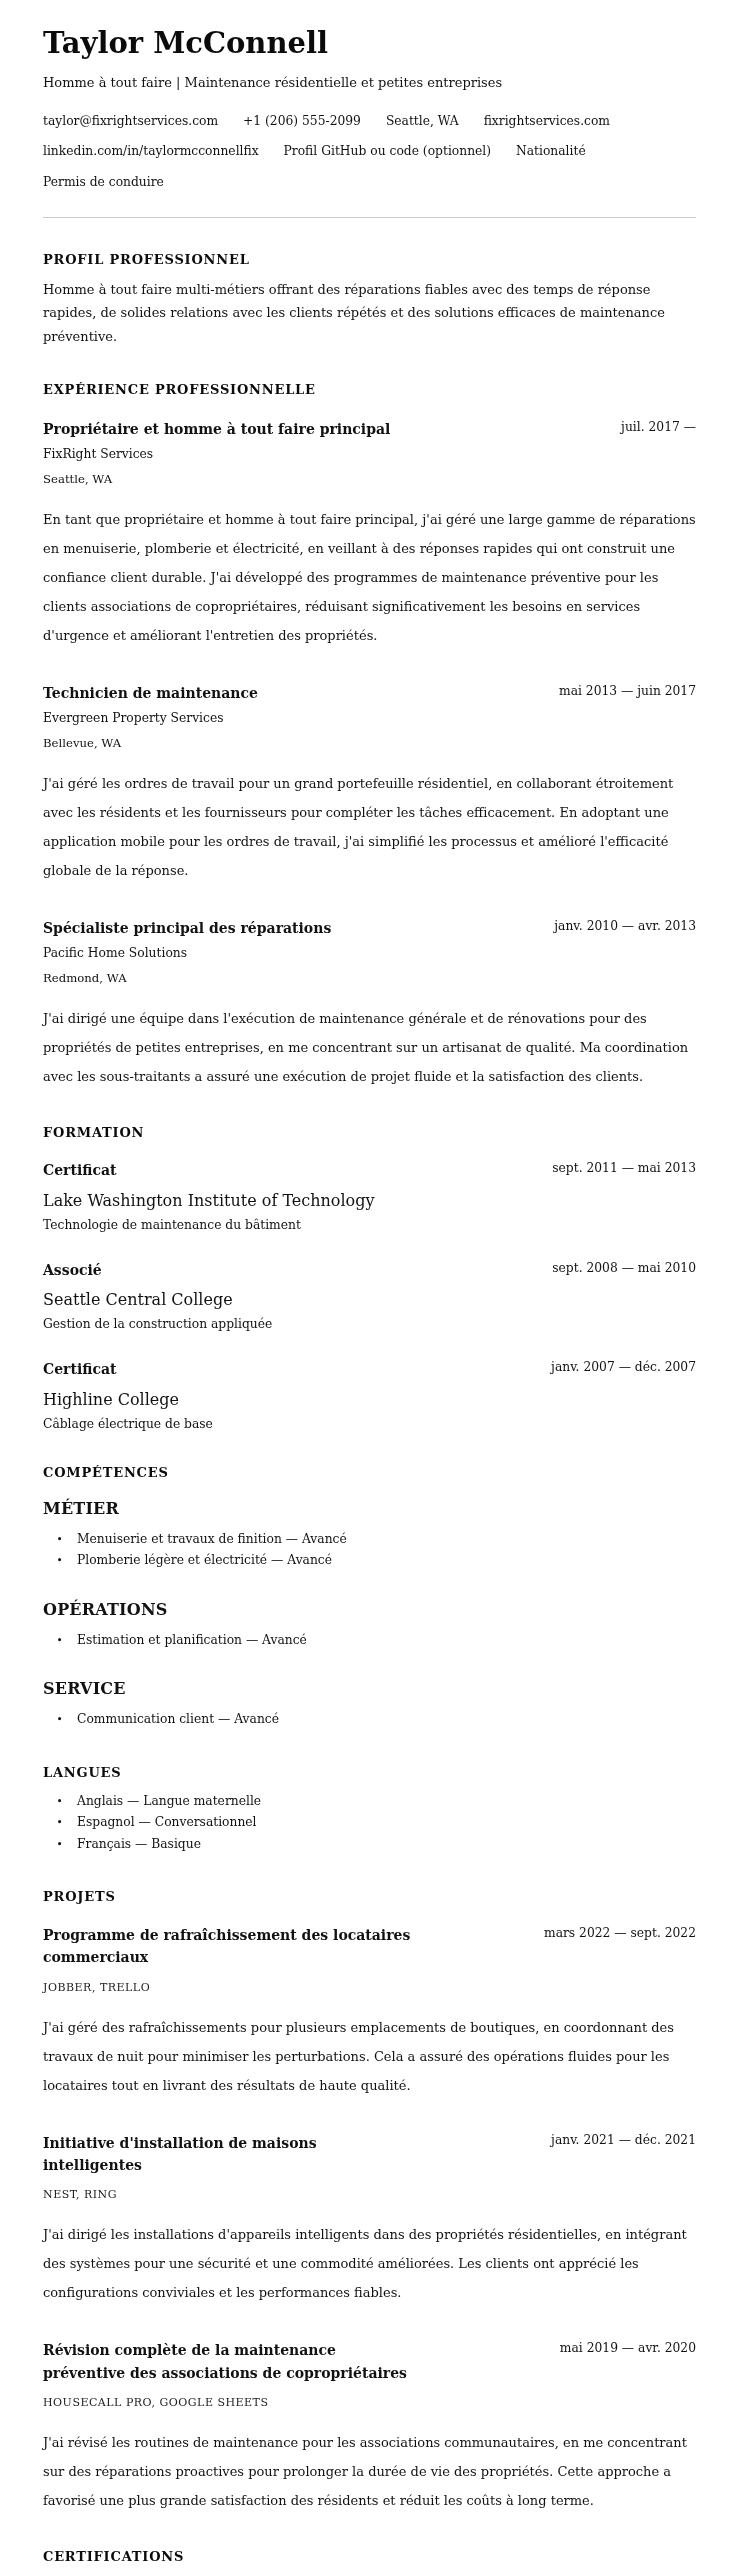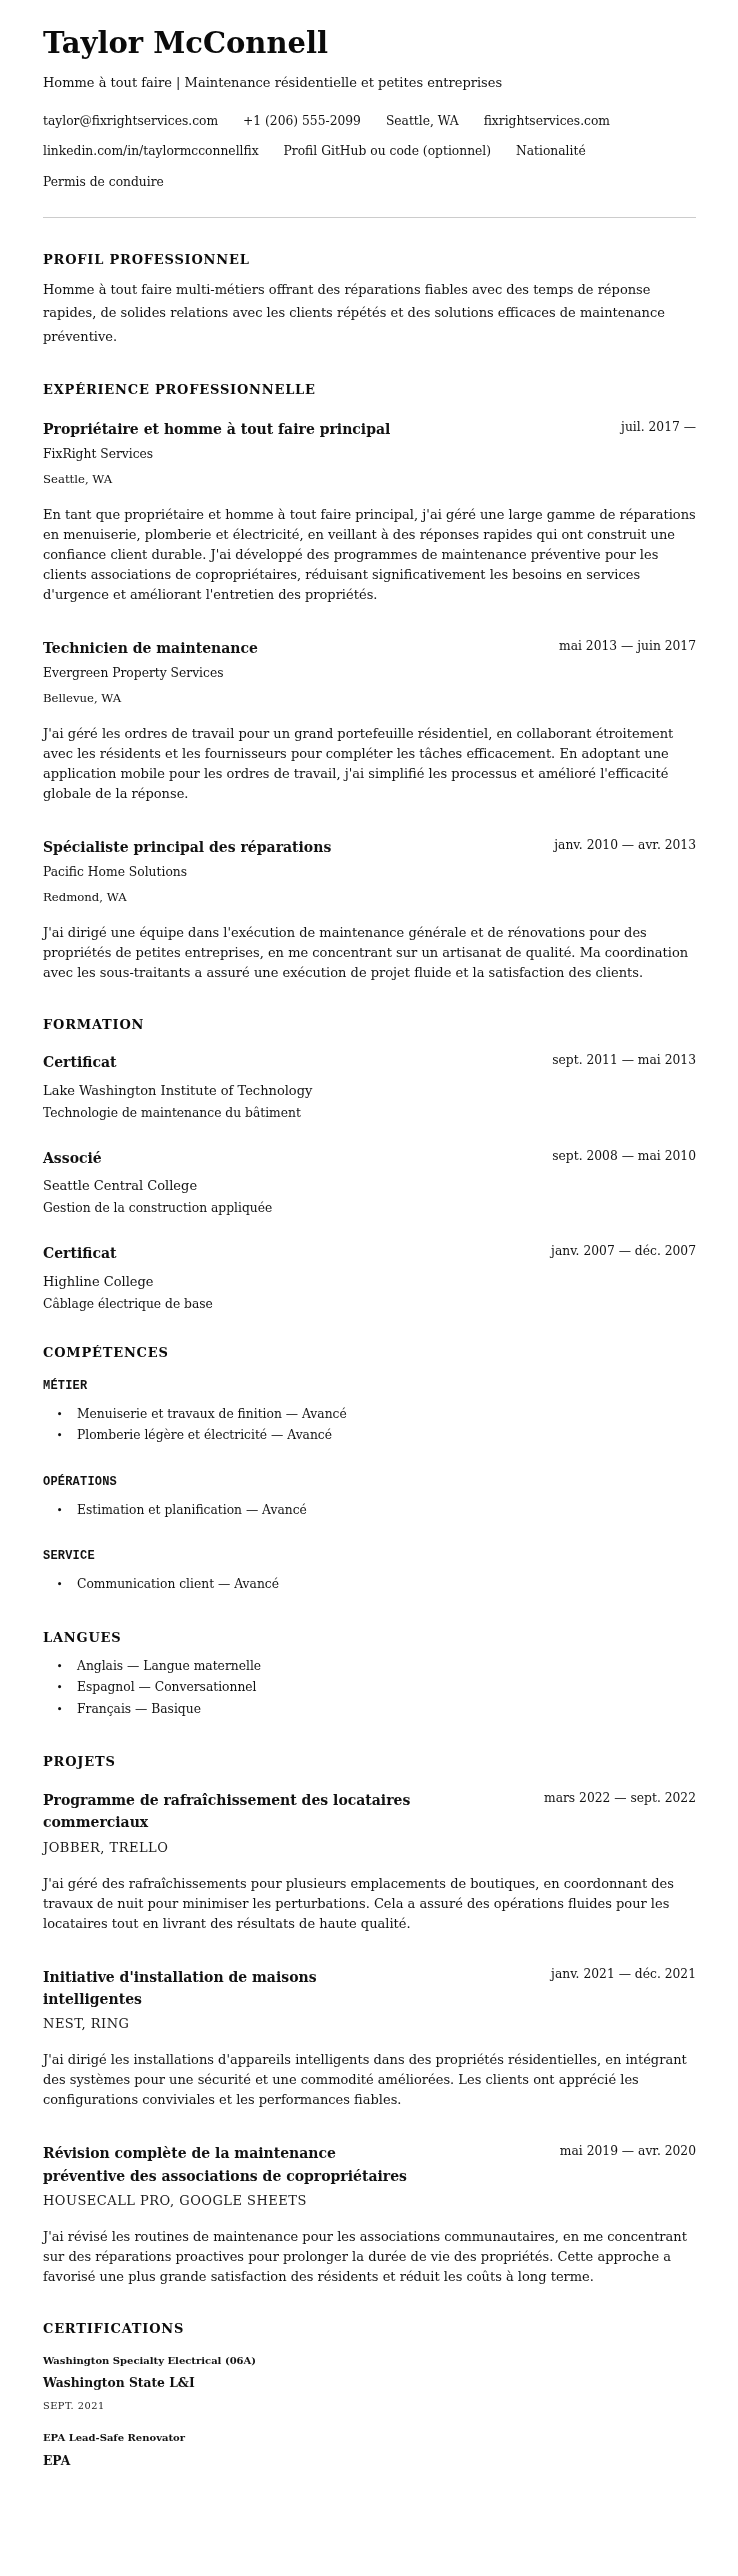--- a/index.html
+++ b/index.html
@@ -36,53 +36,53 @@
   .para { font-size: 13px; line-height: 23.4px; margin: 11px 0 0 0; }
 
   .entry-head { display: flex; justify-content: space-between; align-items: flex-start; gap: 39px; }
   .entry-title { font-size: 14px; font-weight: bold; line-height: 1.6; padding-right: 17px; }
   .entry-dates { font-size: 12.3px; white-space: nowrap; padding-top: 1.8px; }
 
   .job { margin-top: 21px; }
   .job + .job { margin-top: 32px; }
   .company { font-size: 12.3px; margin-top: 7px; }
   .location { font-size: 11.7px; margin-top: 10.5px; }
-  .desc { font-size: 13px; line-height: 20px; margin-top: 19px; }
+  .desc { font-size: 13px; line-height: 29px; margin-top: 19px; }
 
   .edu { margin-top: 19.7px; }
   .edu + .edu { margin-top: 27px; }
-  .school { font-size: 13px; margin-top: 9.2px; }
+  .school { font-size: 16px; margin-top: 9.2px; }
   .field { font-size: 12.3px; margin-top: 8px; }
 
   .skill-group { margin-top: 18.5px; }
   .skill-group + .skill-group { margin-top: 28px; }
-  .group-name { font-size: 12px; font-weight: bold; letter-spacing: 0.2px; font-family: Liberation Mono, monospace; }
+  .group-name { font-size: 16px; font-weight: bold; letter-spacing: 0.2px; }
 
   ul.blist { margin: 11px 0 0 0; padding: 0; list-style: none; }
   ul.blist li {
     position: relative;
     padding-left: 34px;
     font-size: 12.3px;
     line-height: 21.5px;
   }
   ul.blist li::before {
     content: "•";
     position: absolute;
     left: 13.5px;
     top: 0;
     font-size: 10.5px;
   }
 
   .project { margin-top: 19.7px; }
   .project + .project { margin-top: 32px; }
   .project-name { max-width: 394px; }
   .tools {
-    font-size: 13px;
+    font-size: 11px;
     letter-spacing: 0.5px;
-    margin-top: 6px;
+    margin-top: 12px;
     color: #1c1c1c;
     text-transform: uppercase;
   }
 
   .cert { margin-top: 18.5px; }
   .cert + .cert { margin-top: 21px; }
   .cert-name { font-size: 10px; font-weight: bold; }
   .cert-issuer { font-size: 12.3px; margin-top: 9.8px; font-weight: bold; }
   .cert-date { font-size: 9.8px; letter-spacing: 0.5px; margin-top: 9.8px; color: #1c1c1c; }
 </style>

